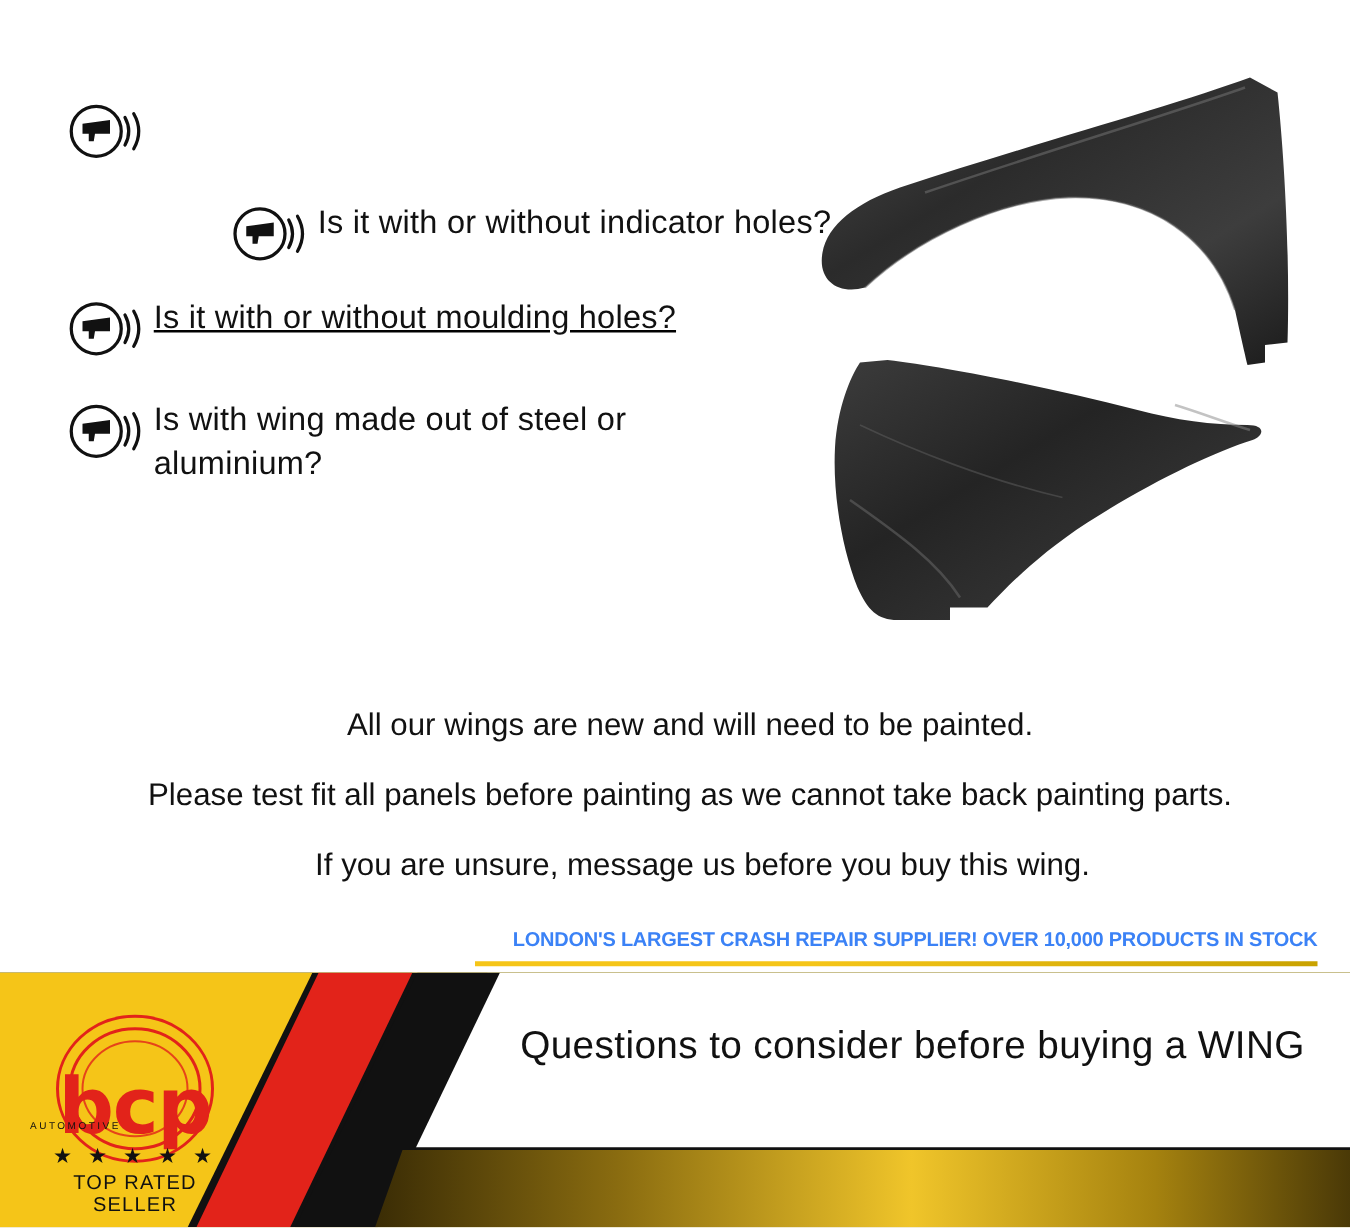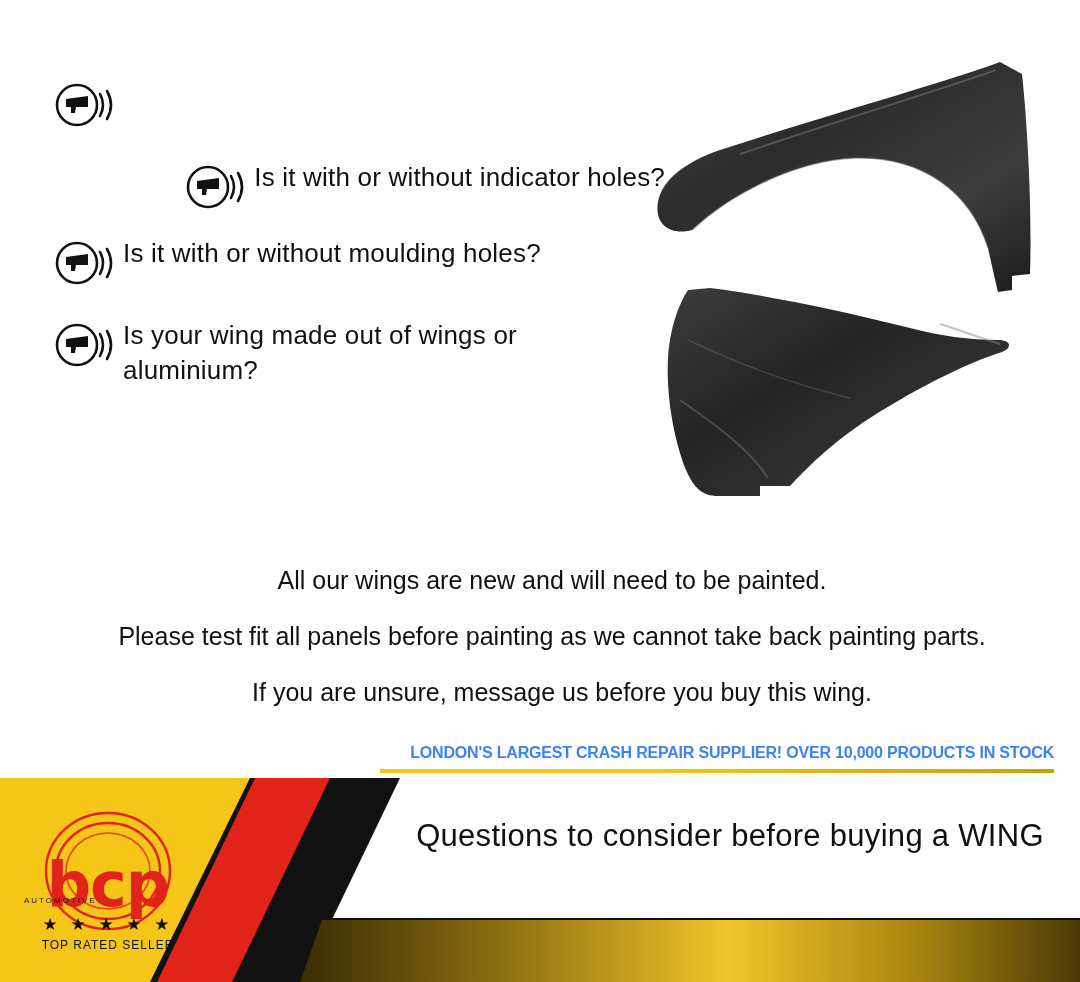--- a/index.html
+++ b/index.html
@@ -211,21 +211,21 @@
     font-size: 17px;
     color: #111111;
     letter-spacing: 4px;
   }
   .logo-rated {
     position: absolute;
     left: 0;
     top: 142px;
     width: 168px;
     text-align: center;
-    font-size: 12px;
+    font-size: 16px;
     color: #111111;
     letter-spacing: 1px;
   }
 </style>
 </head>
 <body>
 
 <div class="page">
 
   <div class="questions">
@@ -246,42 +246,42 @@
         <svg width="62" height="46" viewBox="0 0 62 46" xmlns="http://www.w3.org/2000/svg">
           <circle cx="22" cy="23" r="20" fill="none" stroke="#111" stroke-width="2.6"></circle>
           <path d="M11 17 L33 14 L33 25 L21 25 L20 31 L16 31 L16 25 L11 25 Z" fill="#111"></path>
           <path d="M45 12 Q51 23 45 34" fill="none" stroke="#111" stroke-width="2.6" stroke-linecap="round"></path>
           <path d="M52 9 Q60 23 52 37" fill="none" stroke="#111" stroke-width="2.6" stroke-linecap="round"></path>
         </svg>
       </div>
       <div class="q-text">Is it with or without indicator holes?</div>
     </div>
 
-    <div class="q-row" style="margin-top:20px;">
+    <div class="q-row" style="margin-top:20px;text-decoration:underline;">
       <div class="q-icon">
         <svg width="62" height="46" viewBox="0 0 62 46" xmlns="http://www.w3.org/2000/svg">
           <circle cx="22" cy="23" r="20" fill="none" stroke="#111" stroke-width="2.6"></circle>
           <path d="M11 17 L33 14 L33 25 L21 25 L20 31 L16 31 L16 25 L11 25 Z" fill="#111"></path>
           <path d="M45 12 Q51 23 45 34" fill="none" stroke="#111" stroke-width="2.6" stroke-linecap="round"></path>
           <path d="M52 9 Q60 23 52 37" fill="none" stroke="#111" stroke-width="2.6" stroke-linecap="round"></path>
         </svg>
       </div>
       <div class="q-text">Is it with or without moulding holes?</div>
     </div>
 
     <div class="q-row" style="margin-top:32px;">
       <div class="q-icon">
         <svg width="62" height="46" viewBox="0 0 62 46" xmlns="http://www.w3.org/2000/svg">
           <circle cx="22" cy="23" r="20" fill="none" stroke="#111" stroke-width="2.6"></circle>
           <path d="M11 17 L33 14 L33 25 L21 25 L20 31 L16 31 L16 25 L11 25 Z" fill="#111"></path>
           <path d="M45 12 Q51 23 45 34" fill="none" stroke="#111" stroke-width="2.6" stroke-linecap="round"></path>
           <path d="M52 9 Q60 23 52 37" fill="none" stroke="#111" stroke-width="2.6" stroke-linecap="round"></path>
         </svg>
       </div>
-      <div class="q-text">Is your wing made out of wings or aluminium?</div>
+      <div class="q-text">Is with wing made out of steel or aluminium?</div>
     </div>
 
   </div>
 
   <div class="wing-area">
     <svg width="420" height="480" viewBox="0 0 420 480" xmlns="http://www.w3.org/2000/svg">
       <defs>
         <linearGradient id="wg1" x1="0" y1="0" x2="1" y2="1">
           <stop offset="0%" stop-color="#4a4a4a"></stop>
           <stop offset="35%" stop-color="#2b2b2b"></stop>

